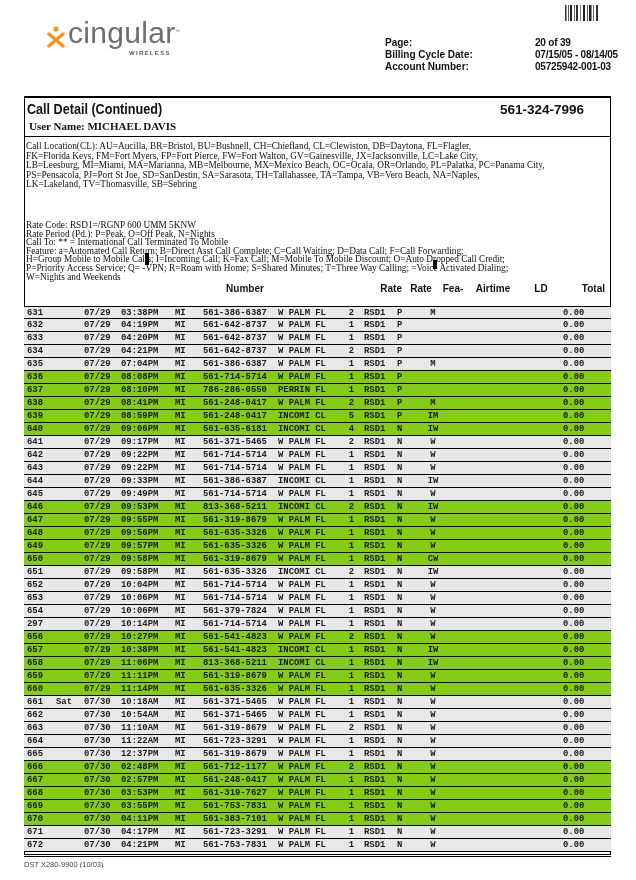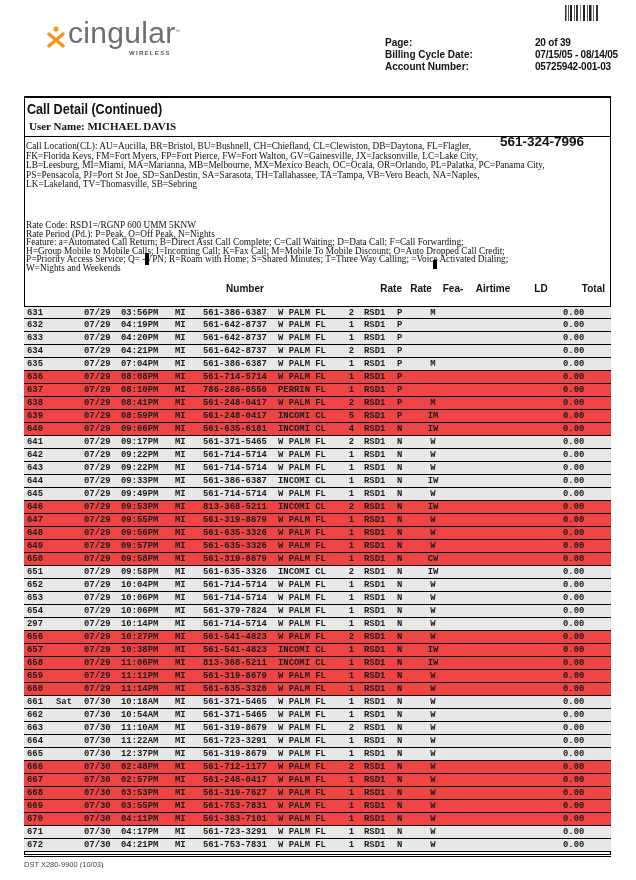--- a/index.html
+++ b/index.html
@@ -19,40 +19,40 @@
   .info-label, .info-value { position:absolute; font-size:10px; font-weight:bold; white-space:nowrap; color:#111; }
   .info-label { left:385px; }
   .info-value { left:495px; letter-spacing:-0.2px;margin-left:40px; }
 
   
   .box { position:absolute; left:24px; top:96px; width:587px; height:759px;
          border:1px solid #000; border-top:2px solid #000; box-sizing:border-box; }
   .divider { position:absolute; left:24px; top:136px; width:587px; height:1px; background:#000; }
   .title { position:absolute; left:27px; top:101px; font-size:14px; font-weight:bold;
            transform:scaleX(0.9); transform-origin:left top; white-space:nowrap; }
-  .phone { position:absolute; left:500px; top:102px; font-size:13.5px; font-weight:bold; white-space:nowrap;margin-top:32px; }
+  .phone { position:absolute; left:500px; top:102px; font-size:13.5px; font-weight:bold; white-space:nowrap; }
   .user { position:absolute; left:29px; top:120px; font-family:"Liberation Serif", serif;
           font-size:11px; font-weight:bold; white-space:nowrap; }
 
   .legend { position:absolute; left:26px; font-family:"Liberation Serif", serif; font-size:9.3px;
             color:#111; white-space:nowrap; }
   .legend.loc { top:142px; line-height:9.6px; }
   .legend.rate { top:221px; line-height:8.6px; }
   .redact { position:absolute; background:#000; }
 
   
   .hdr { position:absolute; font-size:10px; font-weight:bold; white-space:nowrap; color:#111; }
   .h1 { top:283px; }
   .h2 { top:294px;margin-top:24px; }
   .ctr { text-align:center; }
   .rgt { text-align:right; }
 
   
   .rows { position:absolute; left:24px; top:306px; width:587px; }
-  .row { position:relative; height:12px; border-bottom:1px solid #000; background:#ef4444; }
+  .row { position:relative; height:12px; border-bottom:1px solid #000; background:#84cc16; }
   .row:first-child { border-top:1px solid #000; height:11px; }
   .row:nth-child(10n+1), .row:nth-child(10n+2), .row:nth-child(10n+3),
   .row:nth-child(10n+4), .row:nth-child(10n+5) {
     background-color:#ececec;
     background-image:repeating-linear-gradient(90deg, rgba(0,0,0,0.035) 0 1px, transparent 1px 2px);
   }
   .cell { position:absolute; top:0; line-height:12px; font-family:"Liberation Mono", monospace;
           font-weight:bold; font-size:8.9px; color:#1a1a1a; white-space:nowrap; }
   .c-item { left:3px; }
   .c-day { left:32px; }
@@ -117,20 +117,21 @@
     <div>Call Location(CL):  AU=Aucilla, BR=Bristol, BU=Bushnell, CH=Chiefland, CL=Clewiston, DB=Daytona, FL=Flagler,</div>
     <div>FK=Florida Keys, FM=Fort Myers, FP=Fort Pierce, FW=Fort Walton, GV=Gainesville, JX=Jacksonville, LC=Lake City,</div>
     <div>LB=Leesburg, MI=Miami, MA=Marianna, MB=Melbourne, MX=Mexico Beach, OC=Ocala, OR=Orlando, PL=Palatka, PC=Panama City,</div>
     <div>PS=Pensacola, PJ=Port St Joe, SD=SanDestin, SA=Sarasota, TH=Tallahassee, TA=Tampa, VB=Vero Beach, NA=Naples,</div>
     <div>LK=Lakeland, TV=Thomasville, SB=Sebring</div>
   </div>
 
   <div class="legend rate">
     <div>Rate Code: RSD1=/RGNP 600 UMM 5KNW</div>
     <div>Rate Period (Pd.): P=Peak, O=Off Peak, N=Nights</div>
+    <div>Call To: ** = International Call Terminated To Mobile</div>
     <div>Feature: a=Automated Call Return; B=Direct Asst Call Complete; C=Call Waiting; D=Data Call; F=Call Forwarding;</div>
     <div>H=Group Mobile to Mobile Calls; I=Incoming Call; K=Fax Call; M=Mobile To Mobile Discount; O=Auto Dropped Call Credit;</div>
     <div>P=Priority Access Service; Q=   -VPN; R=Roam with Home; S=Shared Minutes; T=Three Way Calling;    =Voice Activated Dialing;</div>
     <div>W=Nights and Weekends</div>
   </div>
   <div class="redact" style="left:145px; top:253px; width:4px; height:12px;"></div>
   <div class="redact" style="left:433px; top:260px; width:4px; height:9px;"></div>
 
   <div class="hdr h1 ctr" style="left:215px; width:60px">Number</div>
   <div class="hdr h1 rgt" style="left:358px; width:44px">Rate</div>
@@ -153,21 +154,21 @@
   <div class="hdr h2 ctr" style="left:438px; width:30px">ture</div>
   <div class="hdr h2 ctr" style="left:463px; width:60px">Charge</div>
   <div class="hdr h2 ctr" style="left:526px; width:30px">DA</div>
   <div class="hdr h2 rgt" style="left:545px; width:60px">Charge</div>
 
   <div class="rows" id="call-rows">
       <div class="row">
       <span class="cell c-item">631</span>
       <span class="cell c-day"></span>
       <span class="cell c-date">07/29</span>
-      <span class="cell c-time">03:56PM</span>
+      <span class="cell c-time">03:38PM</span>
       <span class="cell c-cl">MI</span>
       <span class="cell c-num">561-386-6387</span>
       <span class="cell c-to">W PALM FL</span>
       <span class="cell c-min">2</span>
       <span class="cell c-code">RSD1</span>
       <span class="cell c-pd">P</span>
       <span class="cell c-feat">M</span>
       <span class="cell c-air"></span>
       <span class="cell c-ld"></span>
       <span class="cell c-total">0.00</span>

